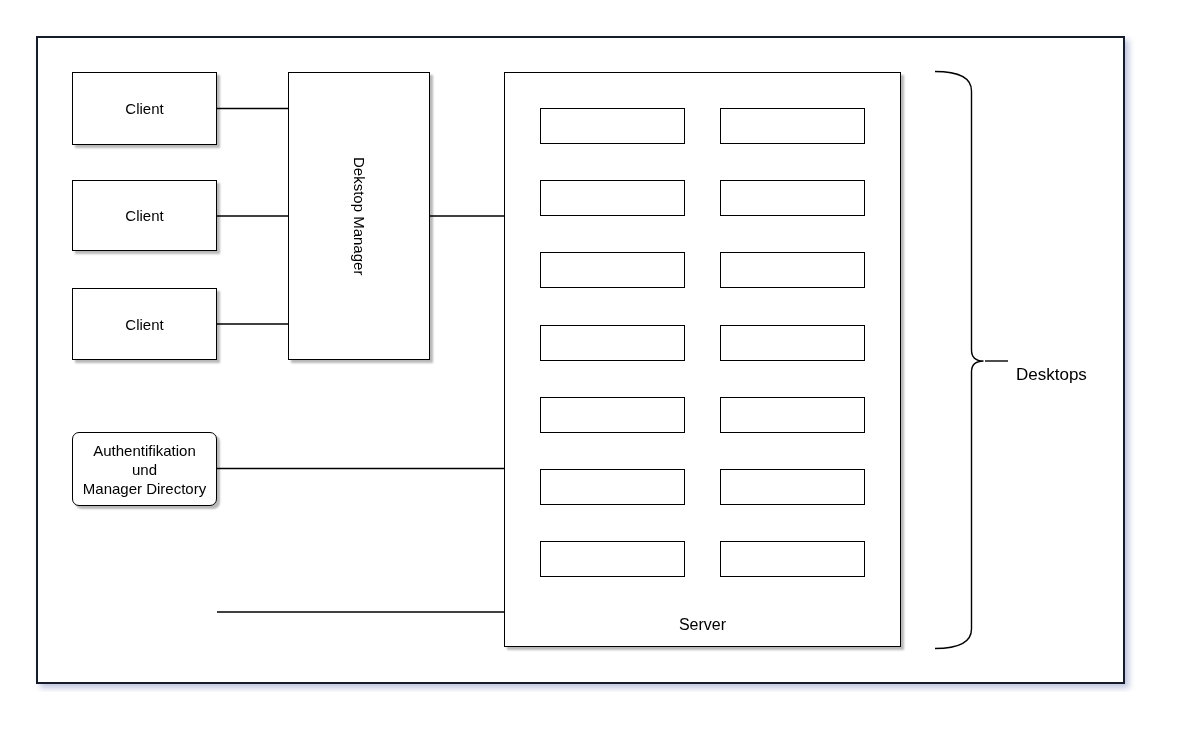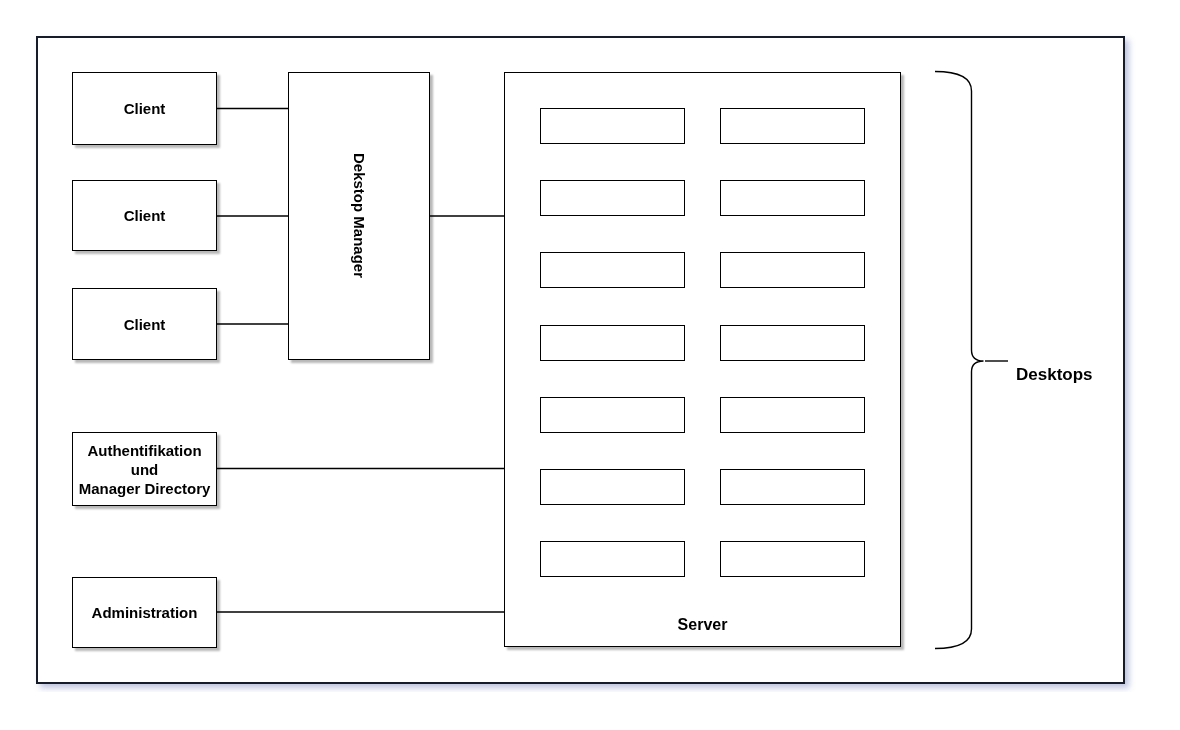--- a/index.html
+++ b/index.html
@@ -9,21 +9,20 @@
     --canvas_bg:#ffffff;
   }
   html,body{margin:0;padding:0;background:#fff;}
   .canvas{
     position:relative;
     width:1180px;height:692px;
     background:var(--canvas_bg);
     font-family:"Liberation Sans", sans-serif;
     color:var(--stroke);
     overflow:hidden;
-    font-weight:bold;
   }
   .frame{
     position:absolute;left:36px;top:36px;width:1089px;height:648px;
     box-sizing:border-box;
     border:2px solid var(--frame_border);
     background:var(--box_fill);
     box-shadow:4px 4px 6px rgba(115,128,185,0.45);
   }
   .box{
     position:absolute;box-sizing:border-box;
@@ -32,21 +31,21 @@
     box-shadow:3px 3px 2px rgba(0,0,0,0.28);
     display:flex;align-items:center;justify-content:center;
     text-align:center;
     font-size:15px;line-height:19px;
   }
   .client1{left:72px;top:72px;width:145px;height:73px;}
   .client2{left:72px;top:180px;width:145px;height:71px;}
   .client3{left:72px;top:288px;width:145px;height:72px;}
   .dm{left:288px;top:72px;width:142px;height:288px;}
   .dm .vtext{writing-mode:vertical-rl;text-orientation:mixed;white-space:nowrap;font-size:15px;}
-  .auth{left:72px;top:432px;width:145px;height:74px;font-size:15px;line-height:19px;}
+  .auth{left:72px;top:432px;width:145px;height:74px;font-size:15px;line-height:19px;border-radius:7px;}
   .admin{left:72px;top:577px;width:145px;height:71px;}
   .server{left:504px;top:72px;width:397px;height:575px;display:block;}
   .slot{
     position:absolute;box-sizing:border-box;
     width:145px;height:36px;
     border:1.5px solid var(--stroke);
     background:var(--box_fill);
   }
   .server-label{
     position:absolute;left:0;right:0;bottom:12px;
@@ -93,23 +92,20 @@
   </div>
 
   <div class="box auth">
     <span>
       <span>Authentifikation</span><br>
       <span>und</span><br>
       <span>Manager Directory</span>
     </span>
   </div>
 
-  <div class="box admin">
-    <span>Administration</span>
-  </div>
 
   <div class="box server">
     <div>
         <div class="slot" style="left: 35px; top: 35px;"></div>
         <div class="slot" style="left: 215px; top: 35px;"></div>
         <div class="slot" style="left: 35px; top: 107px;"></div>
         <div class="slot" style="left: 215px; top: 107px;"></div>
         <div class="slot" style="left: 35px; top: 179px;"></div>
         <div class="slot" style="left: 215px; top: 179px;"></div>
         <div class="slot" style="left: 35px; top: 252px;"></div>

